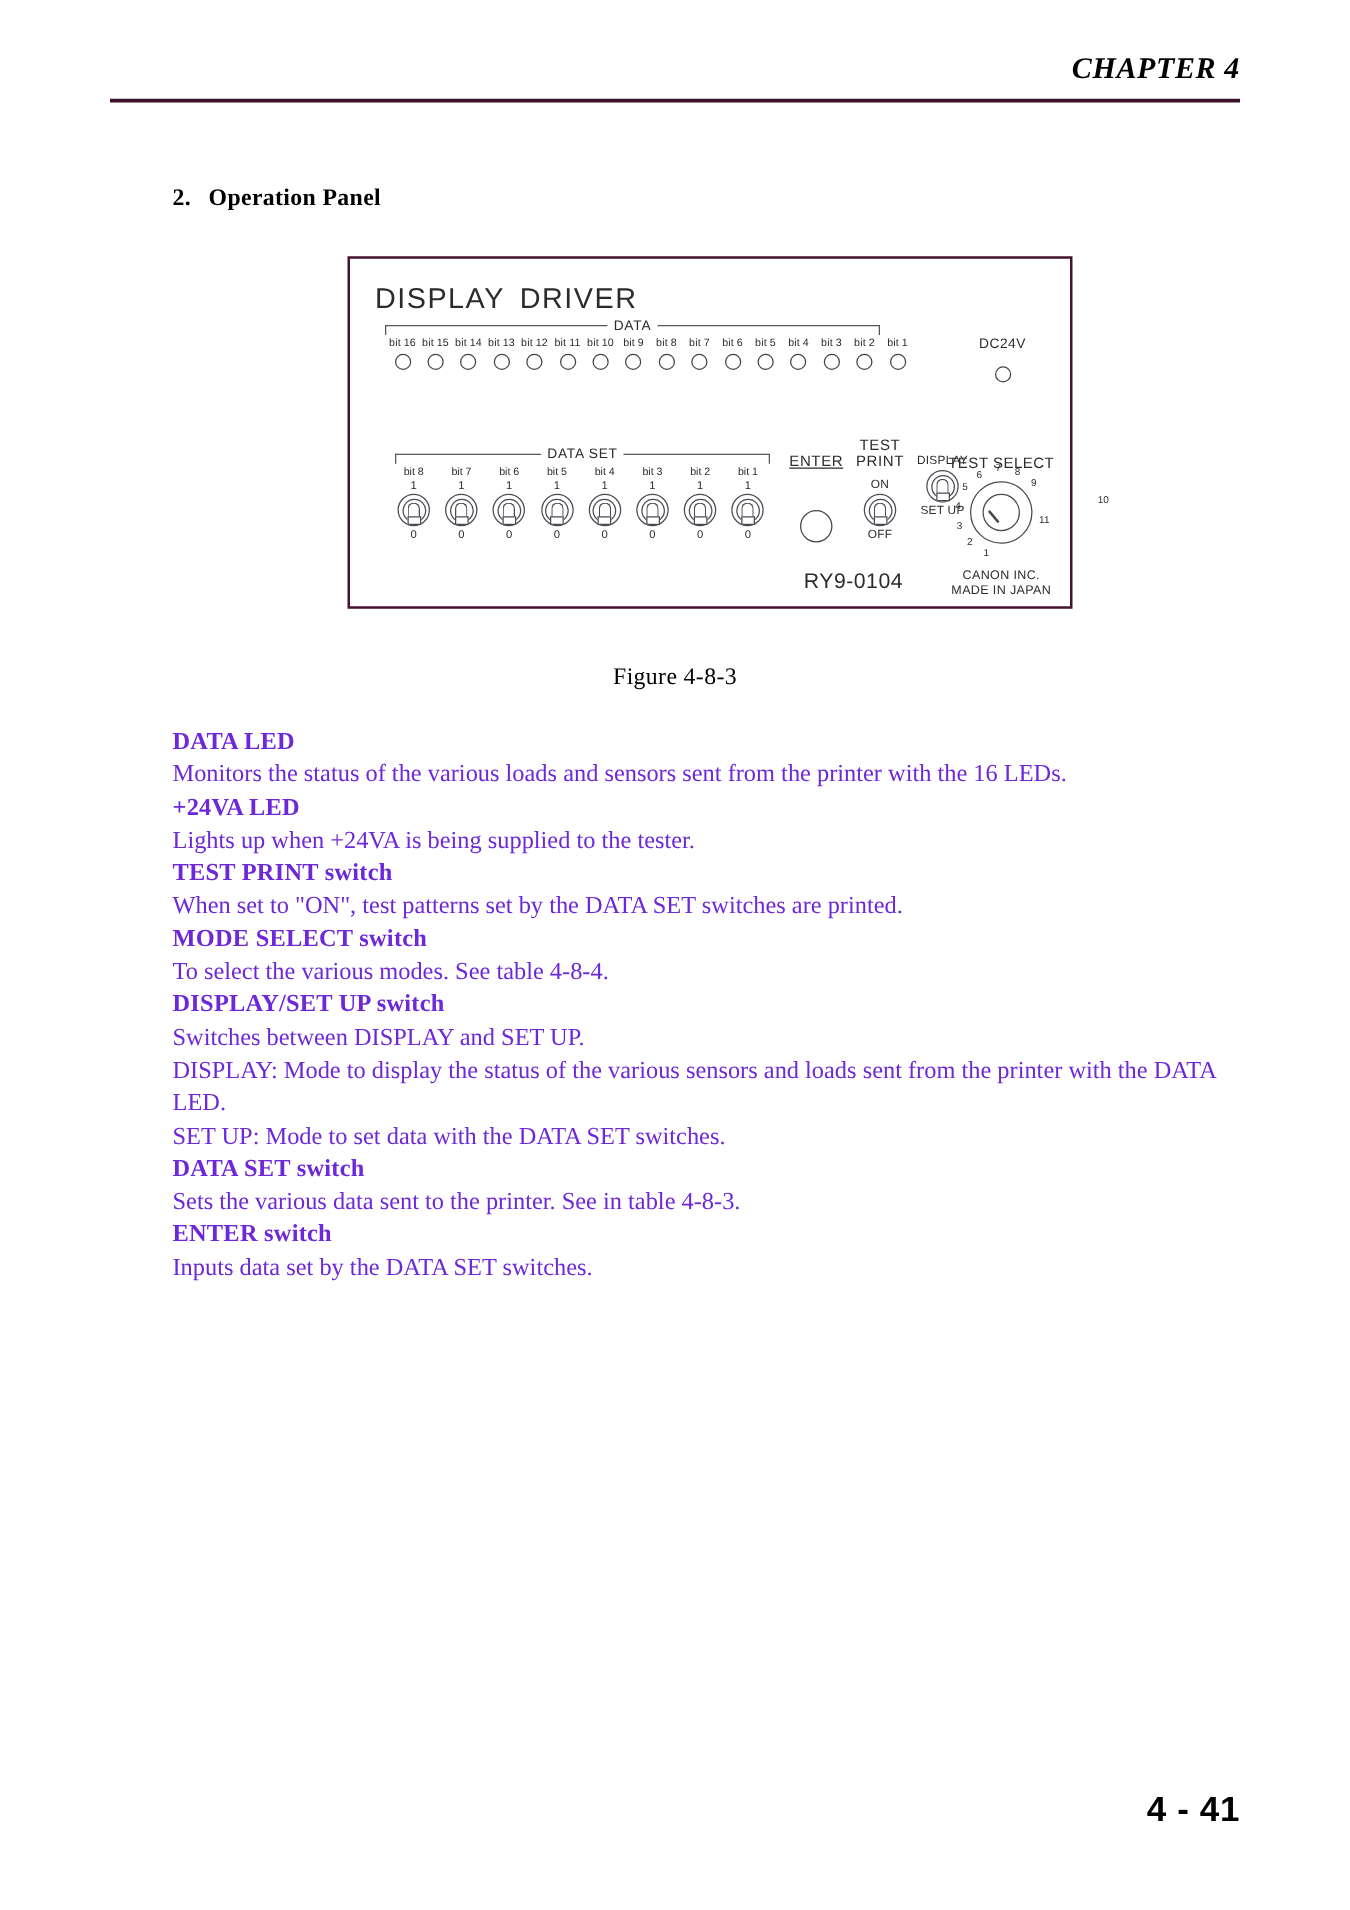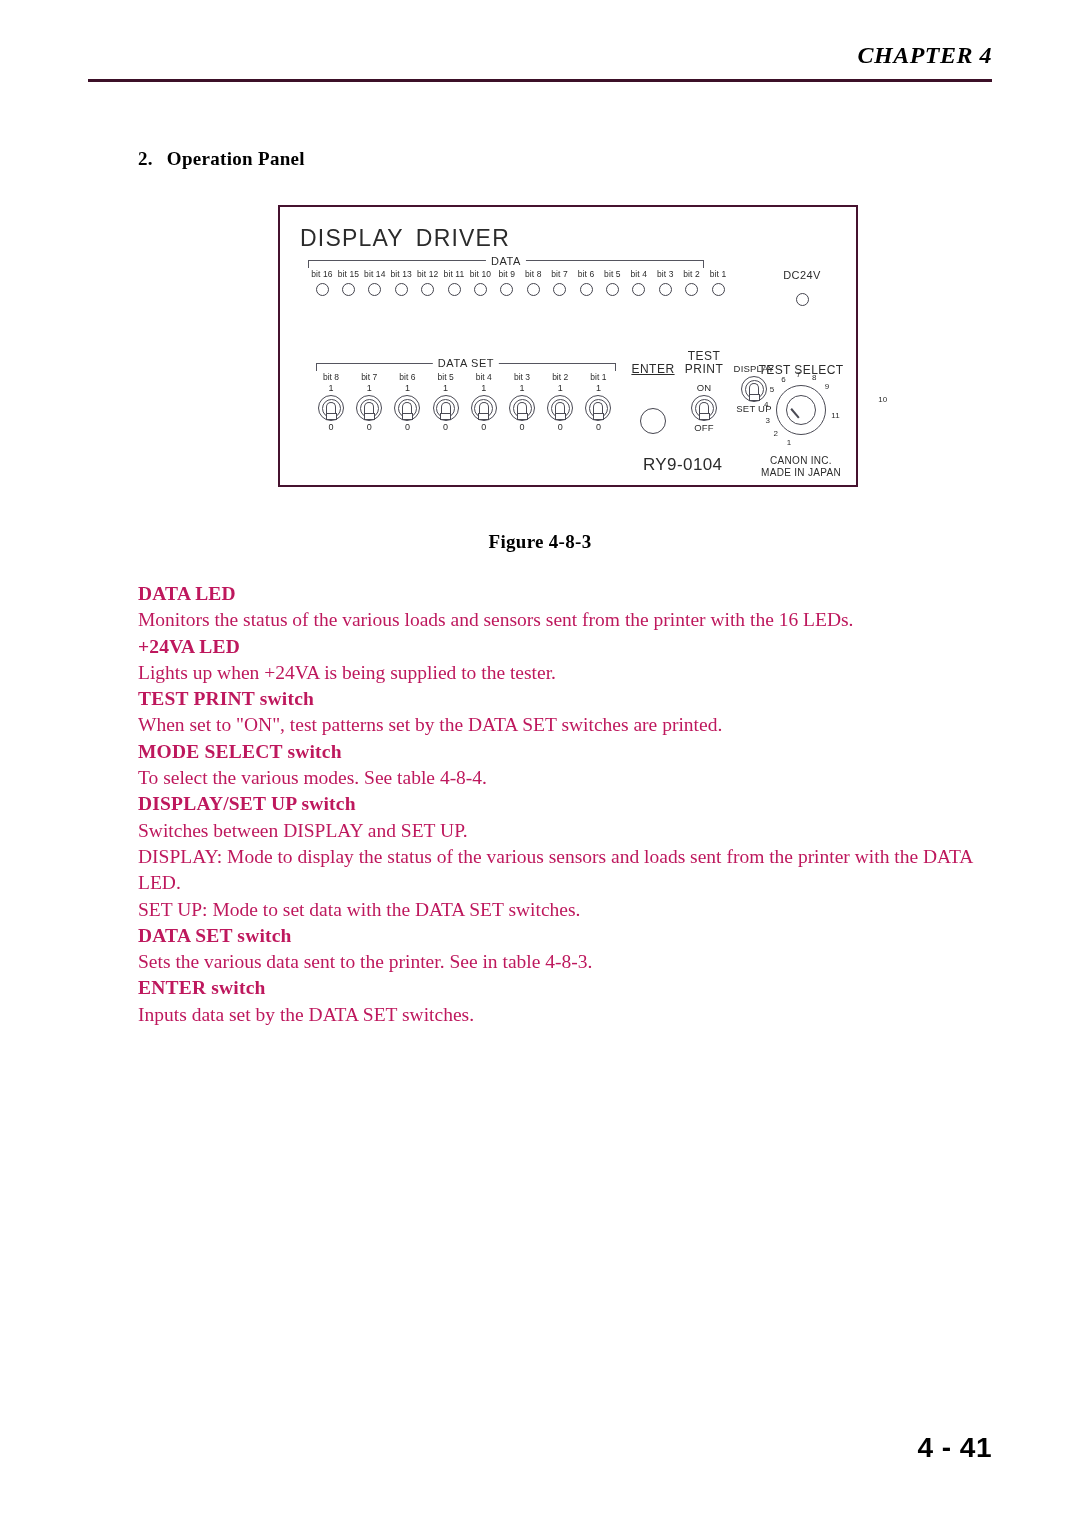--- a/index.html
+++ b/index.html
@@ -339,36 +339,36 @@
   }
 
   
   #figure-caption {
     position: absolute;
     left: 0;
     top: 531px;
     width: 1080px;
     text-align: center;
     font-family: "Liberation Serif", serif;
-    font-weight: bold;
+    font-weight: normal;
     font-size: 19px;
     letter-spacing: 0.3px;
     color: #000;
   }
 
   
   #body-copy {
     position: absolute;
     left: 138px;
     top: 581px;
     width: 862px;
     font-family: "Liberation Serif", serif;
     font-size: 19.5px;
     line-height: 26.3px;
-    color: #be185d;
+    color: #6d28d9;
   }
   #body-copy .term {
     font-weight: bold;
     letter-spacing: 0.2px;
   }
   #body-copy p { margin: 0; }
 
   
   #page-number {
     position: absolute;

